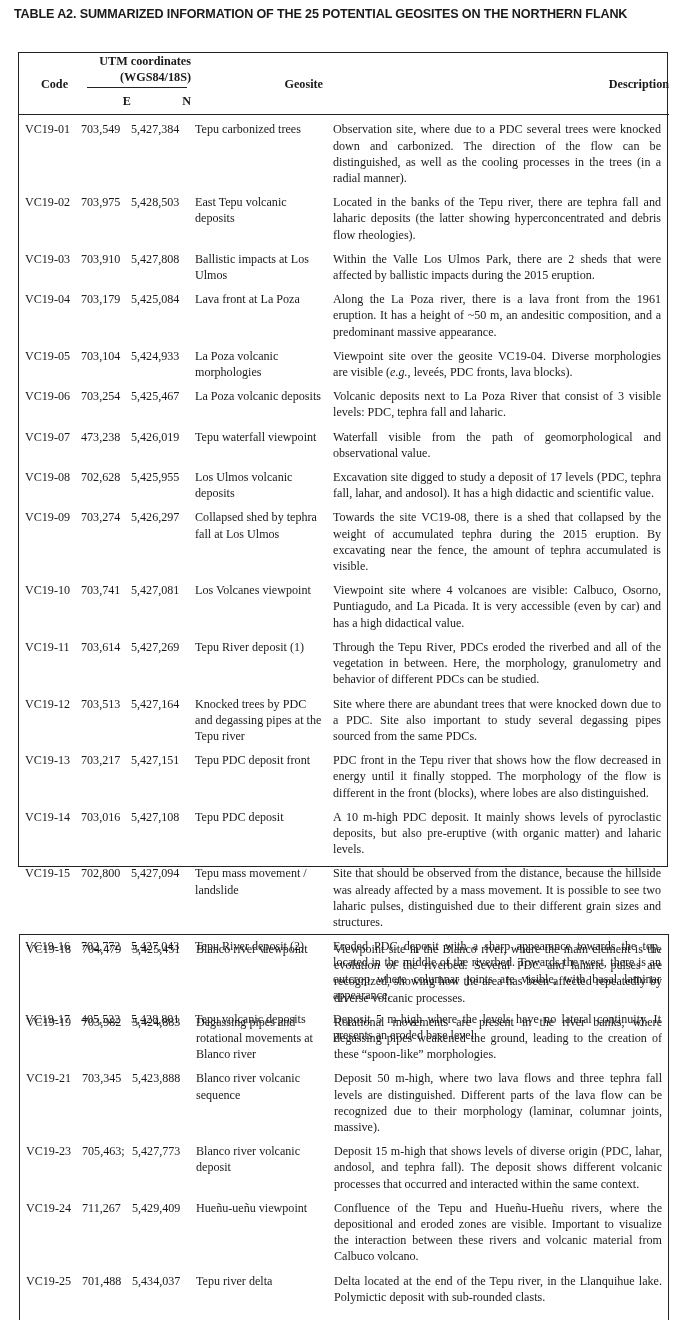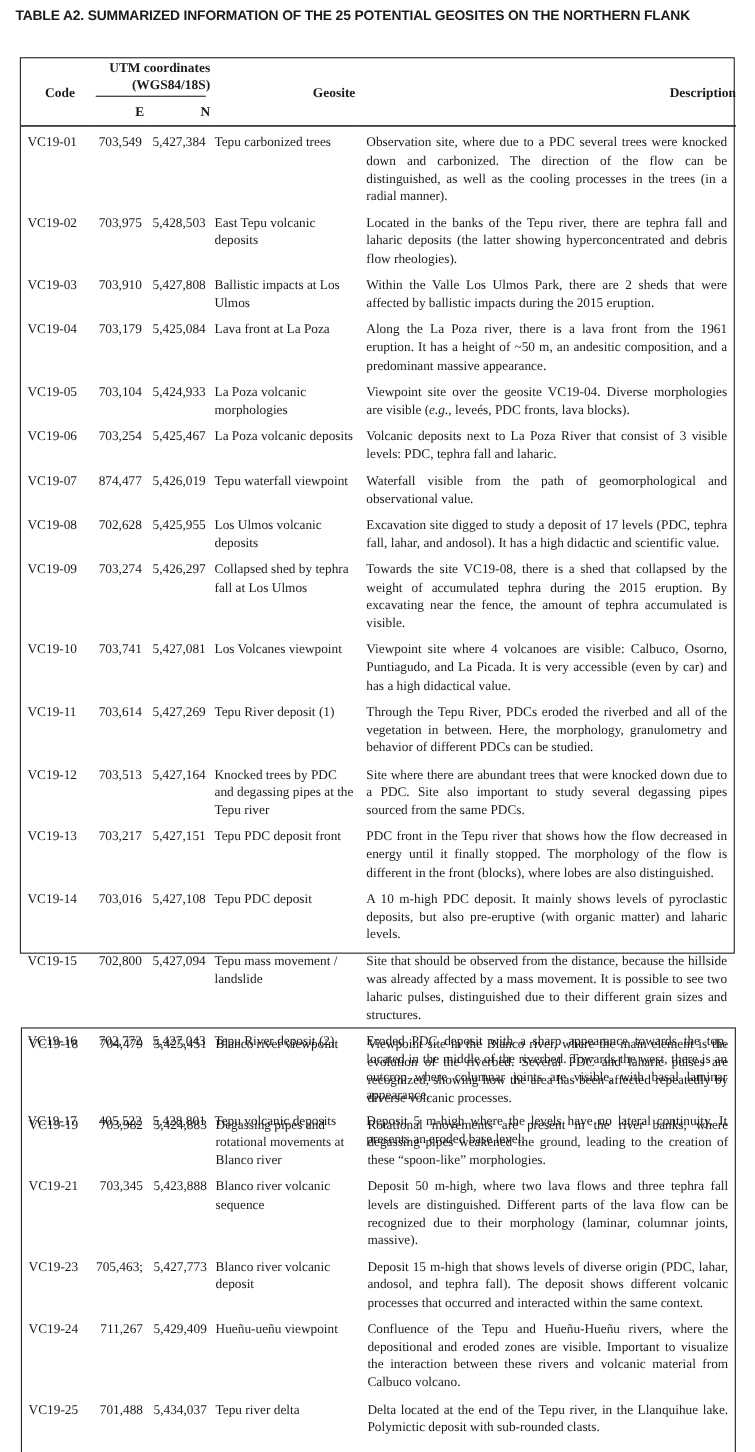--- a/index.html
+++ b/index.html
@@ -25,21 +25,21 @@
   th { font-weight: bold; font-size: 12.2px; text-align: right; vertical-align: middle; padding: 0; }
   td { vertical-align: top; padding: 0; }
   col.c-code { width: 62px; }
   col.c-e { width: 50px; }
   col.c-n { width: 60px; }
   col.c-geo { width: 132px; }
   col.c-desc { width: 346px; }
   .utm-rule { display: block; border-top: 1px solid #222; margin: 2px 4px 0 6px; }
   .hdr-sub th { height: 26px; }
   td.code { padding-left: 6px; }
-  td.e, td.n { text-align: right; padding-right: 2px; }
+  td.e, td.n { padding-right: 2px; }
   td.n { padding-right: 4px; }
   td.geo { padding-left: 4px; margin-top: 28px; }
   td.desc { padding-left: 10px; padding-right: 8px; text-align: justify; }
   tr.row td { padding-top: 8px; }
   tr.row.first td { padding-top: 6px; }
 </style>
 </head>
 <body>
 
 <div class="title">
@@ -115,21 +115,21 @@
   <tr class="row">
     <td class="code">VC19-06</td>
     <td class="e">703,254</td>
     <td class="n">5,425,467</td>
     <td class="geo">La Poza volcanic deposits</td>
     <td class="desc">Volcanic deposits next to La Poza River that consist of 3 visible levels: PDC, tephra fall and laharic.</td>
   </tr>
 
   <tr class="row">
     <td class="code">VC19-07</td>
-    <td class="e">874,477</td>
+    <td class="e">473,238</td>
     <td class="n">5,426,019</td>
     <td class="geo">Tepu waterfall viewpoint</td>
     <td class="desc">Waterfall visible from the path of geomorphological and observational value.</td>
   </tr>
 
   <tr class="row">
     <td class="code">VC19-08</td>
     <td class="e">702,628</td>
     <td class="n">5,425,955</td>
     <td class="geo">Los Ulmos volcanic deposits</td>

